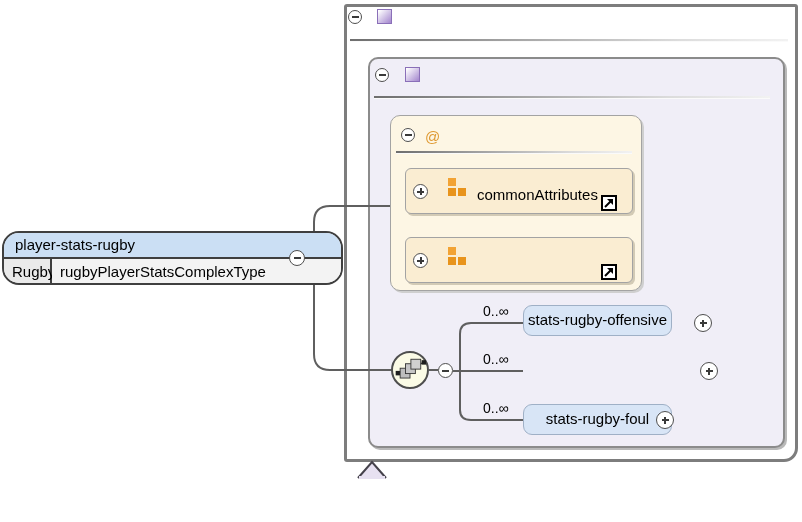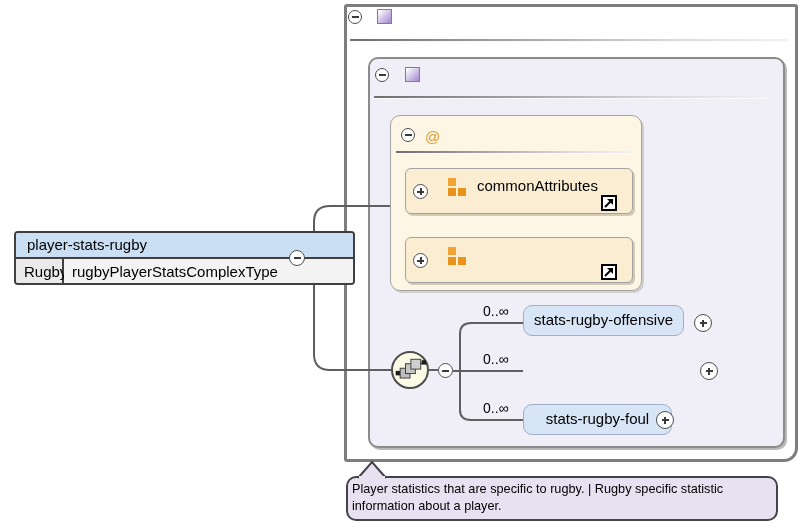--- a/index.html
+++ b/index.html
@@ -42,21 +42,21 @@
 
   
   .ptype-icon{
     width:15px;height:15px;border:1px solid #8a6fb8;box-sizing:border-box;
     background:linear-gradient(135deg,#ffffff 5%,#a78bd0 95%);z-index:6;
   }
   .at-icon{font-size:15px;color:#df9a33;z-index:6;}
 
   
   .elem-main{
-    left:14px;top:231px;width:341px;height:54px;border:2px solid #3f3f3f;border-radius:4px;
+    left:2px;top:231px;width:341px;height:54px;border:2px solid #3f3f3f;border-radius:17px;
     overflow:hidden;box-sizing:border-box;background:#f3f3f3;z-index:6;
   }
   .elem-main .hd{height:24px;background:#cbdff4;border-bottom:2px solid #3f3f3f;display:flex;align-items:center;padding-left:11px;}
   .elem-main .row{display:flex;height:26px;}
   .elem-main .cell-k{width:48px;background:#eaeaea;border-right:2px solid #3f3f3f;display:flex;align-items:center;padding-left:8px;box-sizing:border-box;}
   .elem-main .cell-v{flex:1;background:#f3f3f3;display:flex;align-items:center;padding-left:8px;}
 
   .child-elem{
     background:#d8e5f6;border:1px solid #9fb0c6;border-radius:9px;box-sizing:border-box;
     display:flex;align-items:center;justify-content:center;z-index:6;
@@ -129,21 +129,21 @@
   <div class="abs attr-item" style="left:405px;top:168px"></div>
   <div class="circle" style="left:413px;top:184px;width:15px;height:15px">
       <span class="h"></span>
       <span class="v"></span>
     </div>
   <svg class="abs" style="left:448px;top:178px;z-index:6" width="18" height="18">
     <rect x="0" y="0" width="8" height="8" fill="#f2a334"></rect>
     <rect x="0" y="10" width="8" height="8" fill="#e8941c"></rect>
     <rect x="10" y="10" width="8" height="8" fill="#e8941c"></rect>
   </svg>
-  <div class="abs lbl" style="left:477px;top:178px;z-index:6">commonAttributes</div>
+  <div class="abs lbl" style="left:477px;top:187px;z-index:6">commonAttributes</div>
   <div class="abs ref-arrow" style="left:601px;top:195px">
     <svg width="12" height="12" viewBox="0 0 12 12">
       <path d="M2 10 L8 4" stroke="#000" stroke-width="2"></path>
       <path d="M4 2 H10 V8 Z" fill="#000"></path>
     </svg>
   </div>
 
   <div class="abs attr-item" style="left:405px;top:237px"></div>
   <div class="circle" style="left:413px;top:253px;width:15px;height:15px">
       <span class="h"></span>
@@ -169,21 +169,21 @@
       <rect x="8" y="17" width="11" height="11" fill="#bdbdbd" stroke="#333"></rect>
       <rect x="14" y="12" width="11" height="11" fill="#c6c6c6" stroke="#333"></rect>
       <rect x="20" y="7" width="11" height="11" fill="#d0d0d0" stroke="#333"></rect>
     </svg>
   </div>
   <div class="circle" style="left:438px;top:363px;width:15px;height:15px">
       <span class="h"></span>
     </div>
 
   <div class="abs card-lbl" style="left:483px;top:303px">0..∞</div>
-  <div class="abs child-elem" style="left:523px;top:305px;width:161px;height:31px">
+  <div class="abs child-elem" style="left:523px;top:305px;width:149px;height:31px">
     <span class="lbl">stats-rugby-offensive</span>
   </div>
   <div class="circle" style="left:694px;top:314px;width:18px;height:18px">
       <span class="h"></span>
       <span class="v"></span>
     </div>
 
   <div class="abs card-lbl" style="left:483px;top:351px">0..∞</div>
   <div class="circle" style="left:700px;top:362px;width:18px;height:18px">
       <span class="h"></span>
@@ -209,22 +209,18 @@
       </div>
       <div class="cell-v">
         <span class="lbl">rugbyPlayerStatsComplexType</span>
       </div>
     </div>
   </div>
   <div class="circle" style="left:289px;top:250px;width:16px;height:16px">
       <span class="h"></span>
     </div>
 
-  <div class="abs tooltip">
-    <div>Player statistics that are specific to rugby. | Rugby specific statistic</div>
-    <div>information about a player.</div>
-  </div>
   <svg id="tooltip-pointer" width="40" height="20">
     <path d="M6,19 L20,3 L34,19" fill="#e7e1f1" stroke="#45424b" stroke-width="2"></path>
     <rect x="7" y="17" width="26" height="3" fill="#e7e1f1"></rect>
   </svg>
 
 </div>
 
 </body></html>

